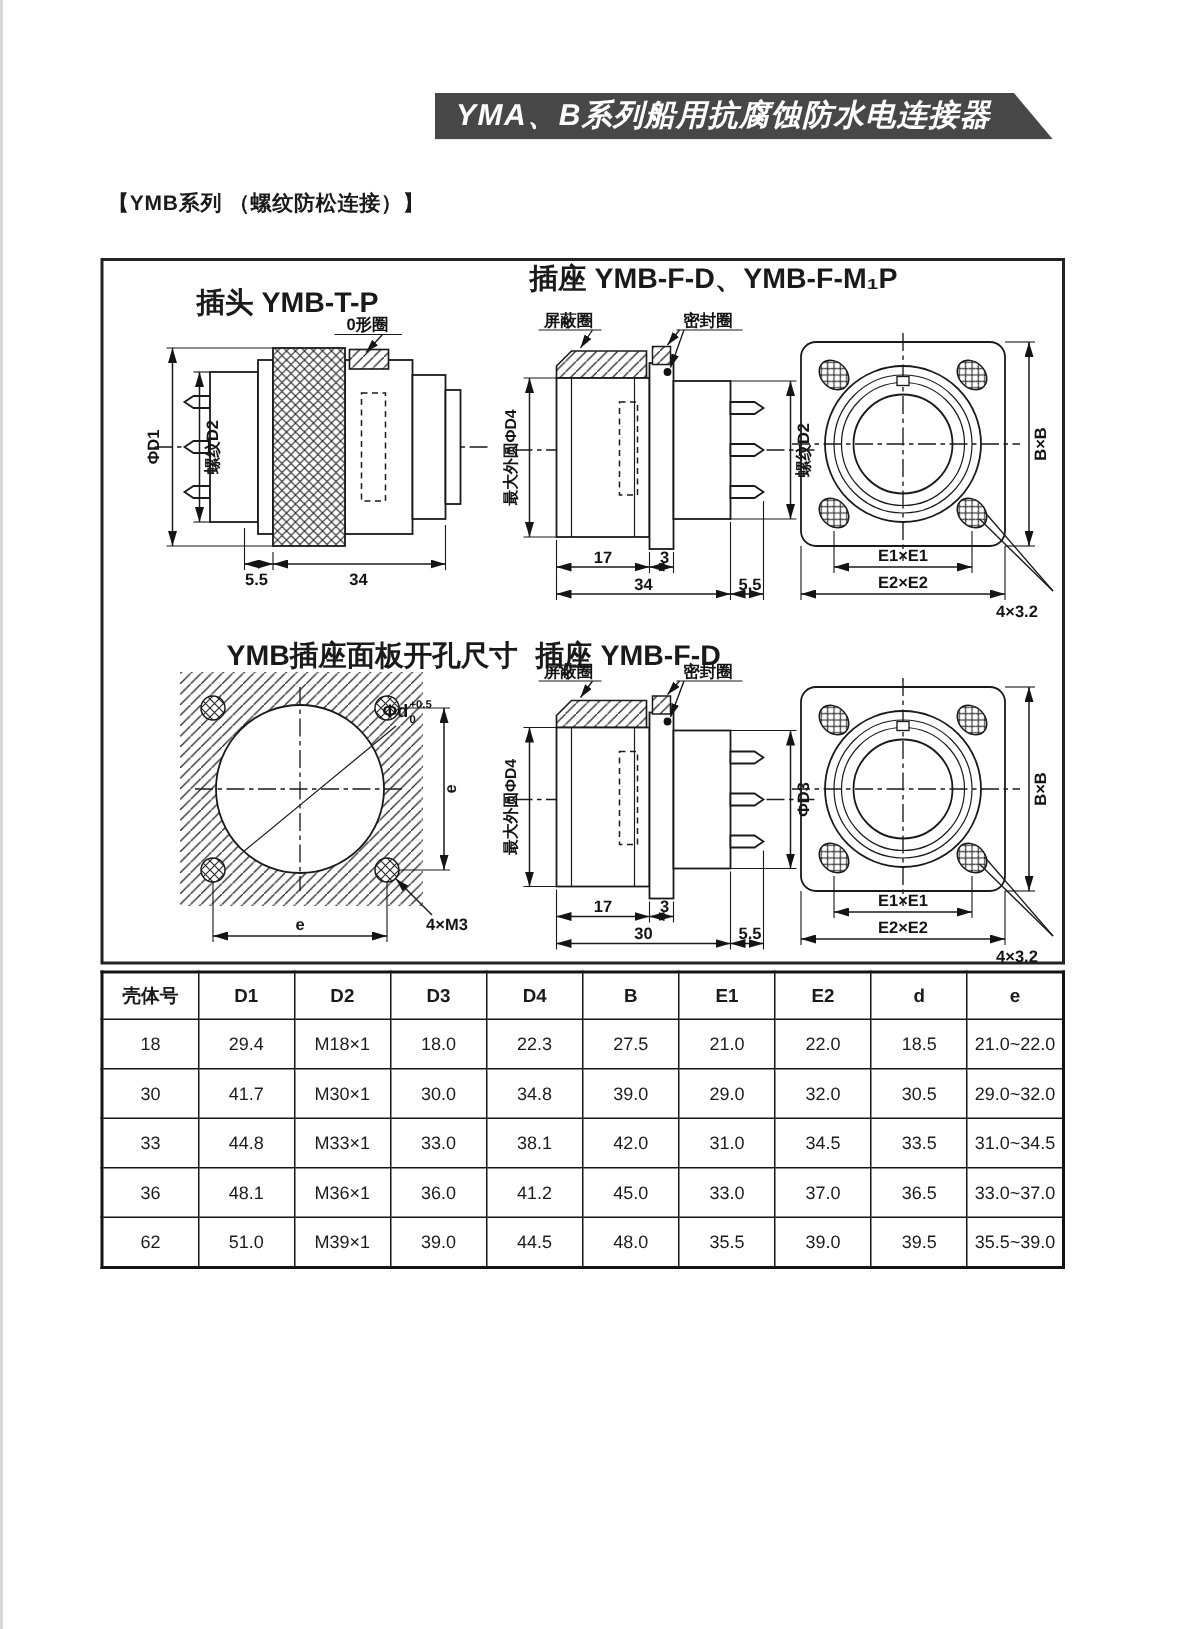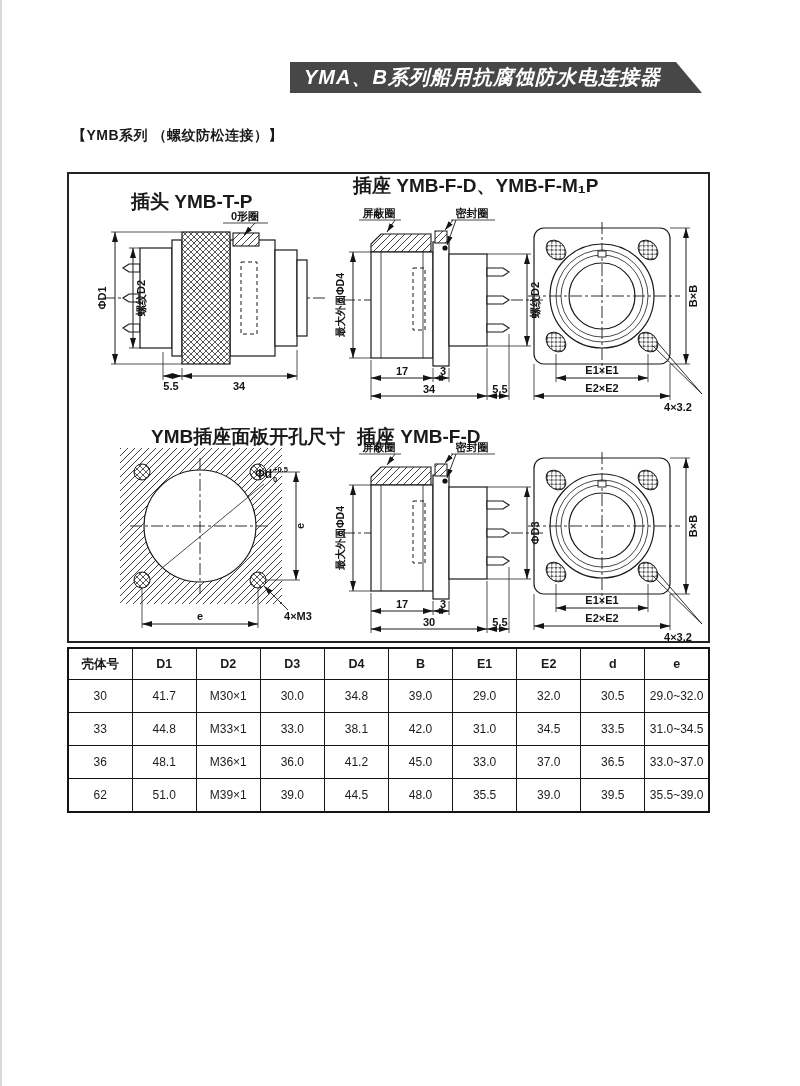--- a/index.html
+++ b/index.html
@@ -388,20 +388,32 @@
       <th>D4</th>
       <th>B</th>
       <th>E1</th>
       <th>E2</th>
       <th>d</th>
       <th>e</th>
     </tr>
   </thead>
   <tbody>
     <tr>
+      <td>18</td>
+      <td>29.4</td>
+      <td>M18×1</td>
+      <td>18.0</td>
+      <td>22.3</td>
+      <td>27.5</td>
+      <td>21.0</td>
+      <td>22.0</td>
+      <td>18.5</td>
+      <td>21.0~22.0</td>
+    </tr>
+    <tr>
       <td>30</td>
       <td>41.7</td>
       <td>M30×1</td>
       <td>30.0</td>
       <td>34.8</td>
       <td>39.0</td>
       <td>29.0</td>
       <td>32.0</td>
       <td>30.5</td>
       <td>29.0~32.0</td>

